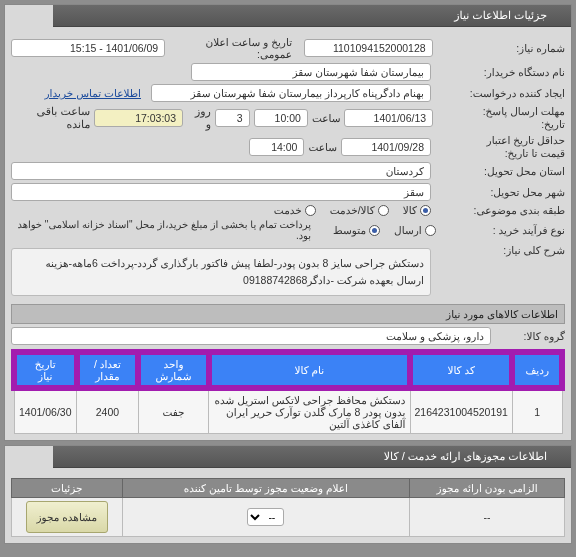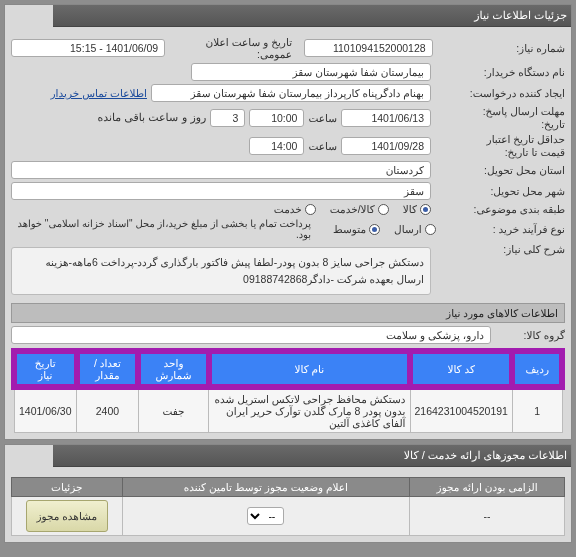--- a/index.html
+++ b/index.html
@@ -12,21 +12,21 @@
     direction: rtl;
   }
   .panel {
     background: #d9d9d9;
     border: 1px solid #888;
     margin: 4px;
   }
   .panel-header {
     background: linear-gradient(#6a6a6a, #555);
     color: #fff;
-    padding: 4px 4px;
+    padding: 4px 24px;
     font-size: 11px;
     border-bottom: 1px solid #444;
     margin-left: 48px;
   }
   .panel-body { padding: 6px; }
   .row {
     display: flex;
     align-items: center;
     margin: 3px 0;
     gap: 4px;
@@ -61,21 +61,21 @@
     width: 11px; height: 11px; border: 1px solid #555;
     border-radius: 50%; display: inline-block; background: #fff;
     position: relative;
   }
   .radio .dot.filled::after{
     content:""; position:absolute; top:2px; left:2px; width:5px; height:5px;
     border-radius:50%; background:#3b5ea8;
   }
   .link {
     color: #1a4a9c; text-decoration: underline; cursor: pointer;
-    font-size: 10.5px; 
+    font-size: 10.5px; margin-right: 6px;
   }
   .note-box {
     background: #f2f2f2; border: 1px solid #bbb; border-radius: 3px;
     padding: 6px; margin: 4px 0; font-size: 10.5px; line-height: 1.6;
     color: #333;
   }
   table.grid {
     width: 100%; border-collapse: collapse; font-size: 10.5px;
     margin-top: 4px;
   }
@@ -147,20 +147,21 @@
     <div class="row">
       <span class="lbl" style="line-height:1.2;">
         <span>مهلت ارسال پاسخ:</span><br>
         <span>تاریخ:</span>
       </span>
       <span class="field w3">1401/06/13</span>
       <span class="lbl-sm" style="width:auto;">ساعت</span>
       <span class="field w4">10:00</span>
       <span class="field w4" style="width:35px;">3</span>
       <span>روز و</span>
+      <span class="field w3" style="background:#f3f0c2;">17:03:03</span>
       <span>ساعت باقی مانده</span>
     </div>
 
     <div class="row">
       <span class="lbl" style="line-height:1.2;">
         <span>حداقل تاریخ اعتبار</span><br>
         <span>قیمت تا تاریخ:</span>
       </span>
       <span class="field w3">1401/09/28</span>
       <span class="lbl-sm" style="width:auto;">ساعت</span>

